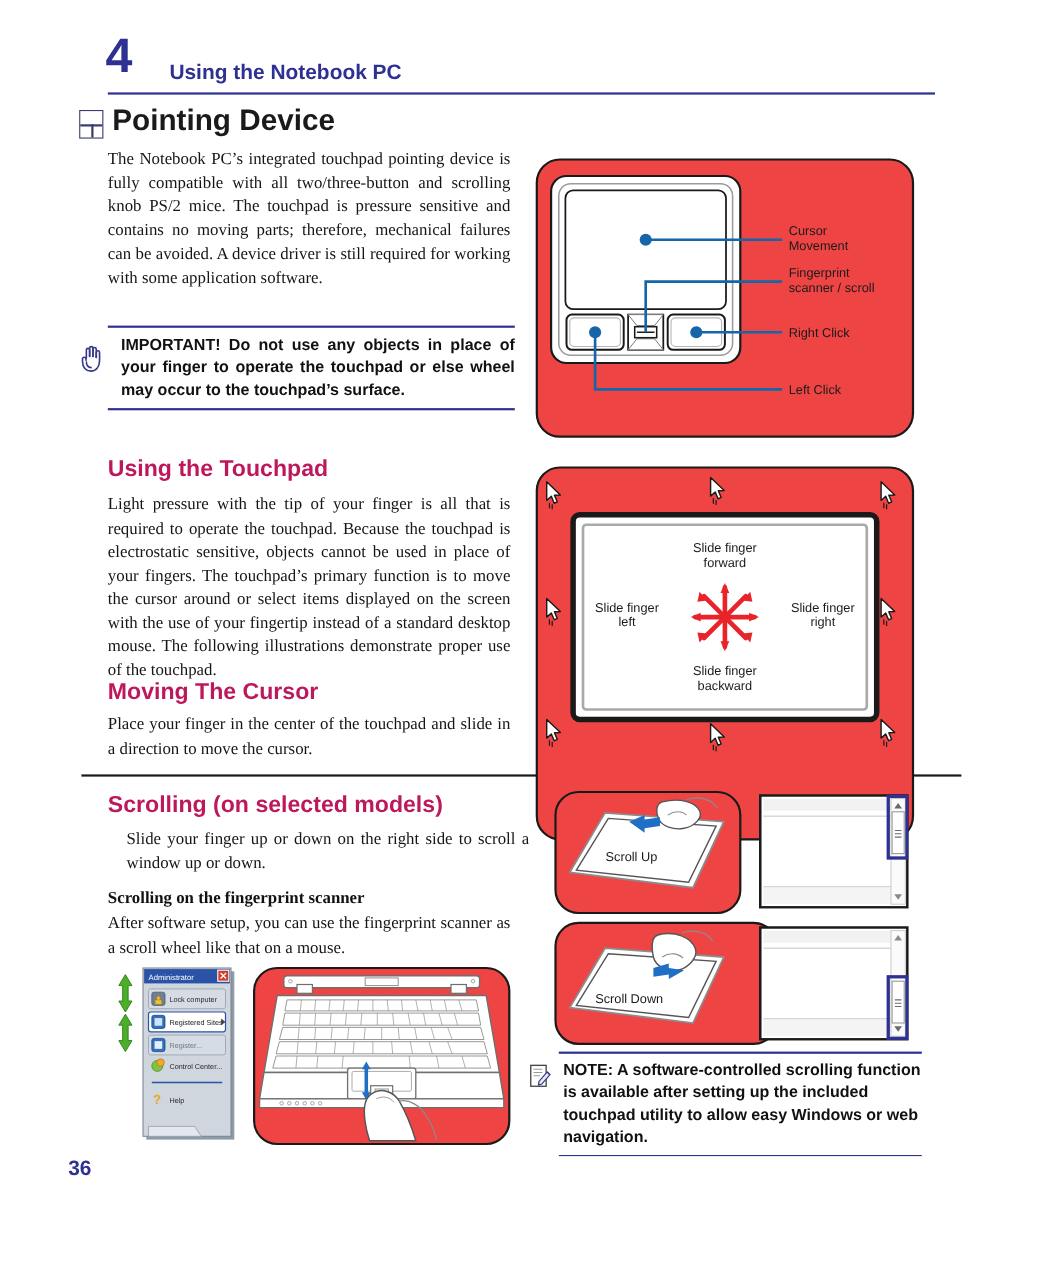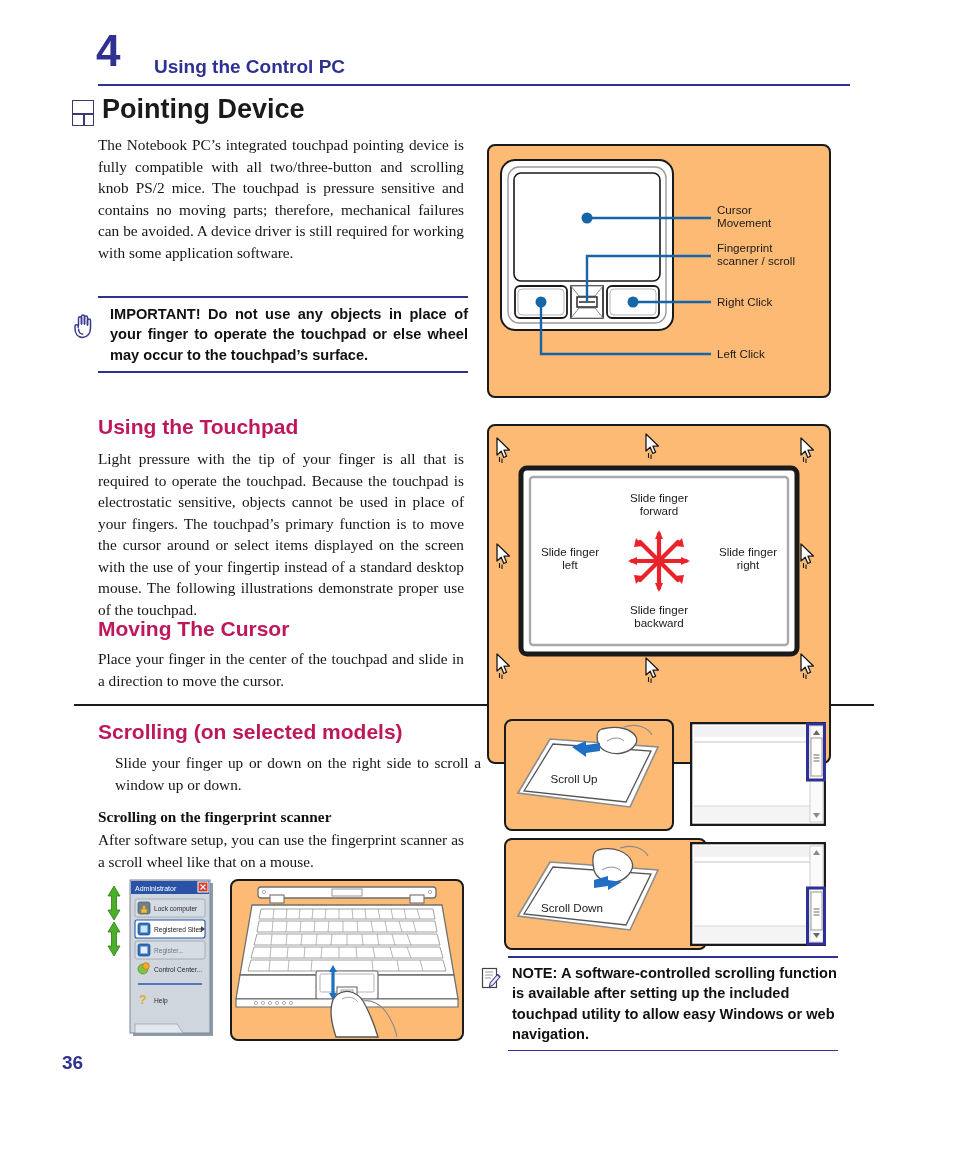--- a/index.html
+++ b/index.html
@@ -232,22 +232,22 @@
     color: #2e3192;
   }
 
   
   .fig {
     position: absolute;
     box-sizing: border-box;
   }
   .fig-frame {
     border: 2.4px solid #1a1a1a;
-    border-radius: 8px;
-    background: #fdba74;
+    border-radius: 22px;
+    background: #ef4444;
   }
 
   #fig-touchpad-callouts { left: 487px; top: 144px; width: 344px; height: 254px; }
   #fig-slide-directions  { left: 487px; top: 424px; width: 344px; height: 340px; }
   #fig-scroll-up     { left: 504px; top: 719px; width: 170px; height: 112px; }
   #fig-scroll-down   { left: 504px; top: 838px; width: 203px; height: 112px; }
   #fig-win-up        { left: 690px; top: 722px; width: 136px; height: 104px; }
   #fig-win-down      { left: 690px; top: 842px; width: 136px; height: 104px; }
   #fig-admin-menu    { left: 102px; top: 876px; width: 124px; height: 168px; }
   #fig-laptop        { left: 230px; top: 879px; width: 234px; height: 162px; }
@@ -259,21 +259,21 @@
     fill: #1a1a1a;
   }
 </style>
 </head>
 <body>
 
 <div class="page">
 
   <div class="chapter-head">
     <div class="chapter-num">4</div>
-    <div class="chapter-title">Using the Control PC</div>
+    <div class="chapter-title">Using the Notebook PC</div>
   </div>
   <div class="header-rule"></div>
 
   <div class="sec-title-wrap">
     <span class="quad-icon"></span>
     <span class="sec-title">Pointing Device</span>
   </div>
 
   <div class="body-par intro-par">The Notebook PC’s integrated touchpad pointing device is fully compatible with all two/three-button and scrolling knob PS/2 mice. The touchpad is pressure sensitive and contains no moving parts; therefore, mechanical failures can be avoided. A device driver is still required for working with some application software.</div>
 

